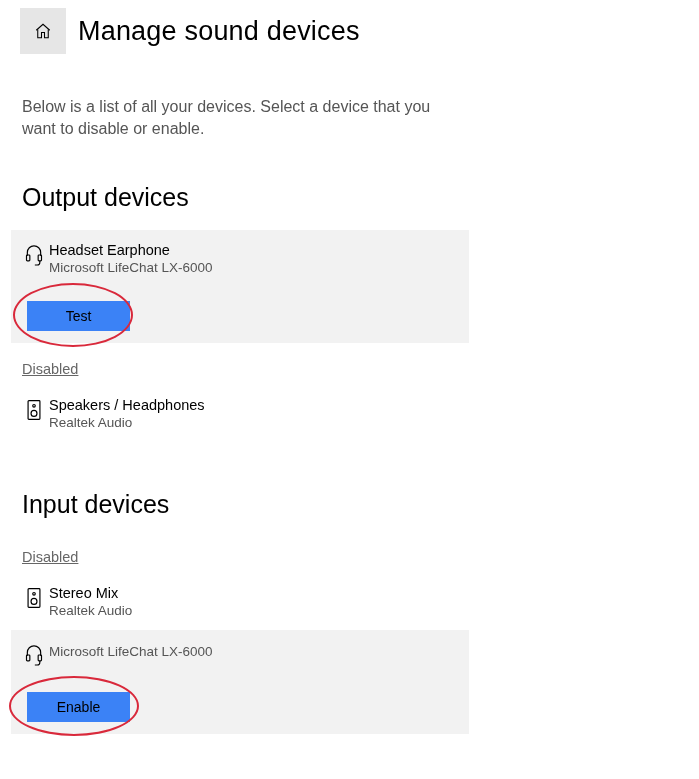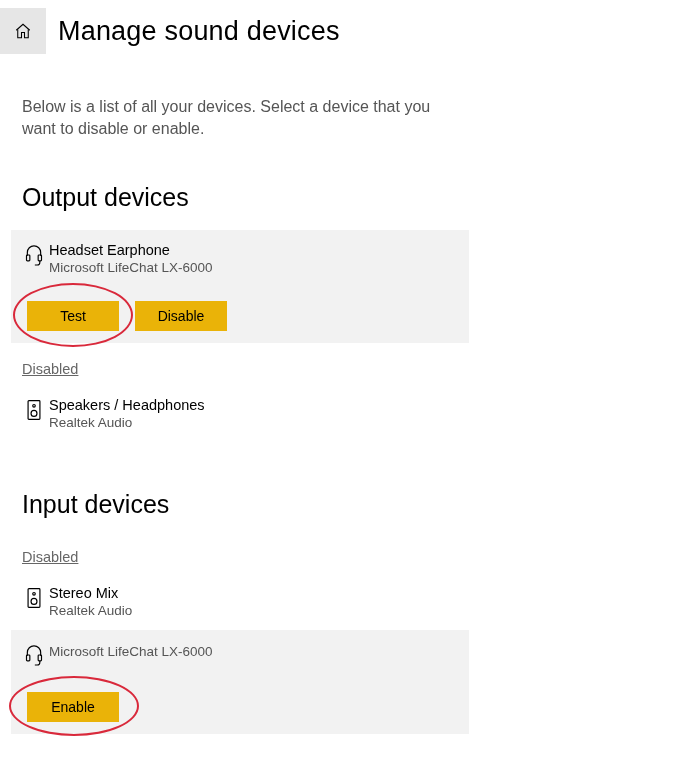--- a/index.html
+++ b/index.html
@@ -8,21 +8,21 @@
     font-size: 14px;
     color: #000;
     background: #fff;
     width: 699px;
     padding: 8px 0 40px 0;
   }
   .header {
     display: flex;
     align-items: center;
     gap: 12px;
-    padding: 0 0 0 0;
+    padding: 0 0 0 20px;
   }
   .home-btn {
     width: 46px;
     height: 46px;
     background: #e6e6e6;
     display: flex;
     align-items: center;
     justify-content: center;
     cursor: pointer;
   }
@@ -90,23 +90,23 @@
     margin-top: 2px;
   }
   .button-row {
     display: flex;
     gap: 16px;
     margin-top: 26px;
     margin-left: 4px;
     position: relative;
   }
   .btn {
-    width: 92px;
+    width: 103px;
     height: 30px;
-    background: #eab308;
+    background: #3b82f6;
     border: none;
     font-family: inherit;
     font-size: 14px;
     color: #000;
     cursor: pointer;
     display: flex;
     align-items: center;
     justify-content: center;
   }
   .highlight-ellipse {
@@ -146,21 +146,20 @@
         <path d="M19 20 v2 a3 3 0 0 1 -3 3 h-3"></path>
       </svg>
     </div>
     <div class="device-info">
       <div class="device-name">Headset Earphone</div>
       <div class="device-sub">Microsoft LifeChat LX-6000</div>
     </div>
   </div>
   <div class="button-row">
     <button class="btn">Test</button>
-    <button class="btn">Disable</button>
     <div class="highlight-ellipse" style="left:-14px; top:-18px; width:120px; height:64px;"></div>
   </div>
 </div>
 
 <div class="subsection-label">Disabled</div>
 
 <div class="device-card">
   <div class="device-row">
     <div class="device-icon">
       <svg width="16" height="22" viewBox="0 0 18 26" fill="none" stroke="#000" stroke-width="1.4">

